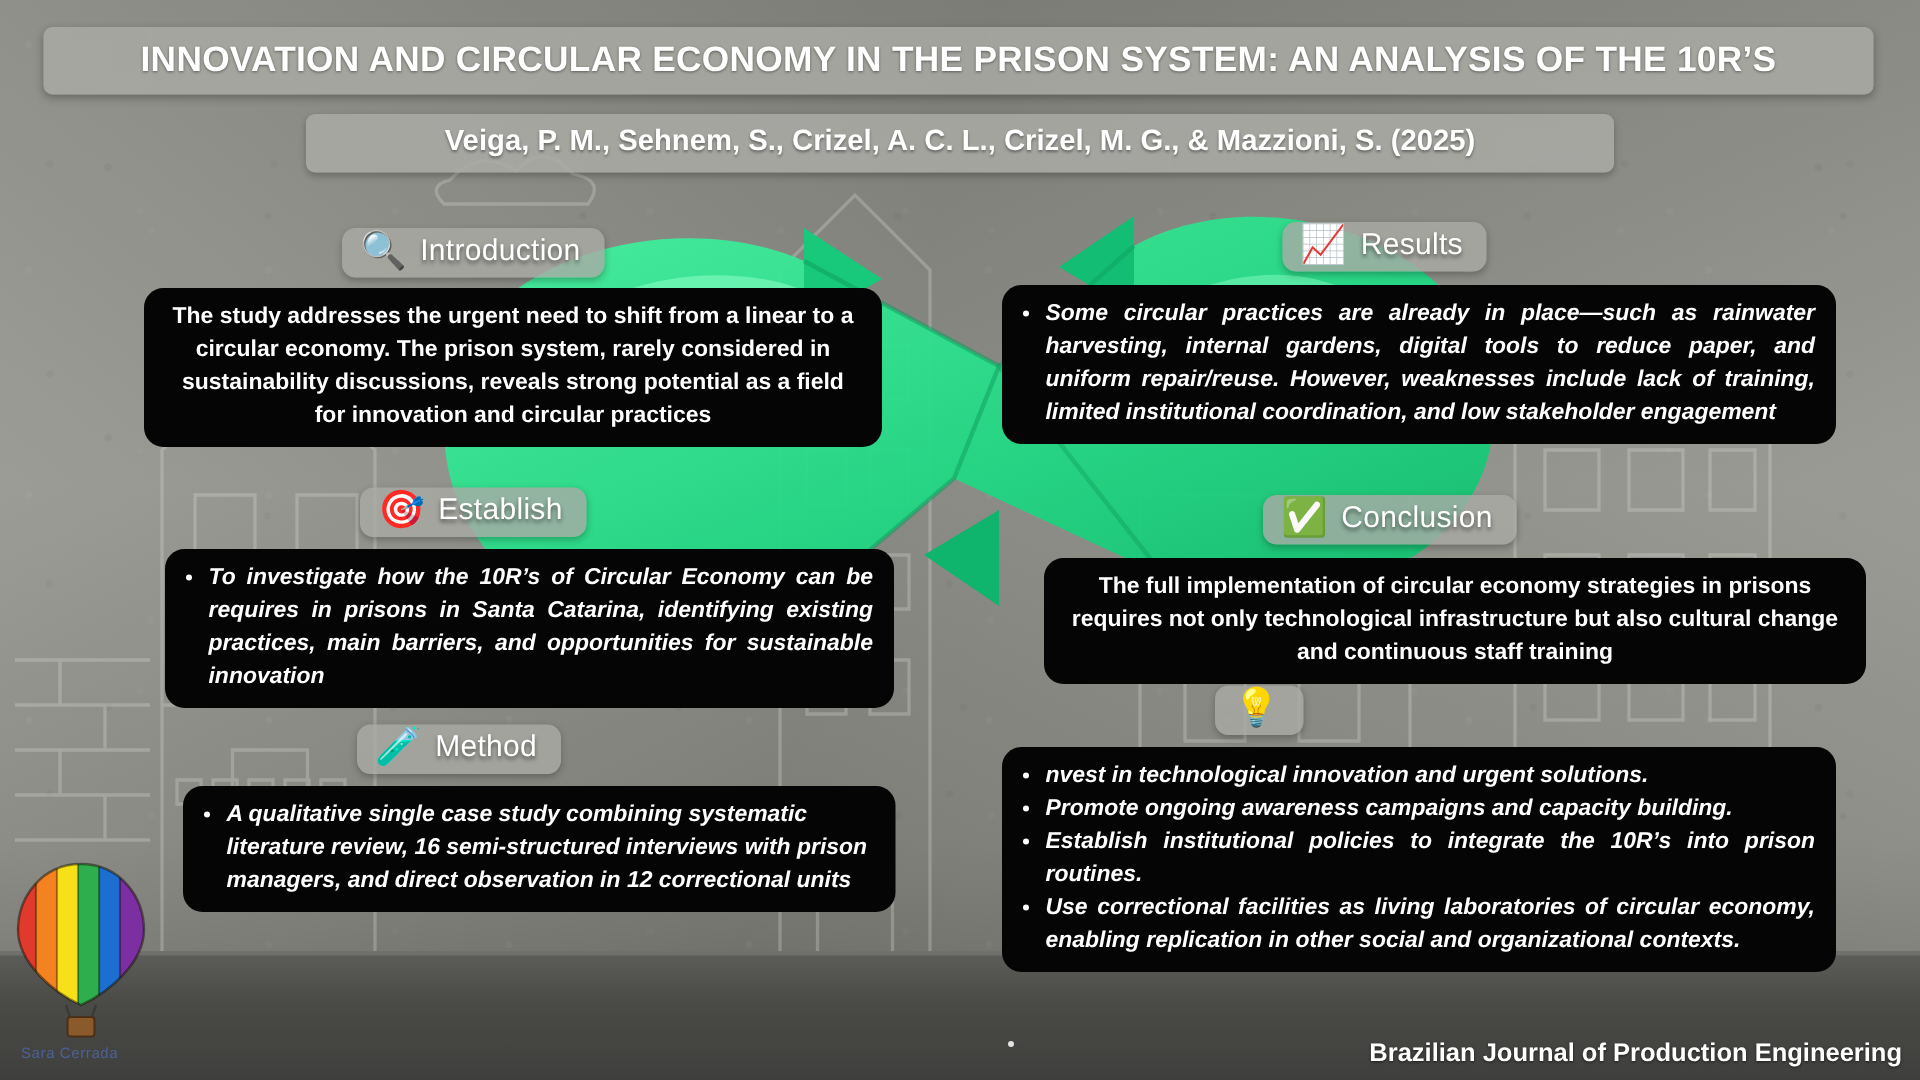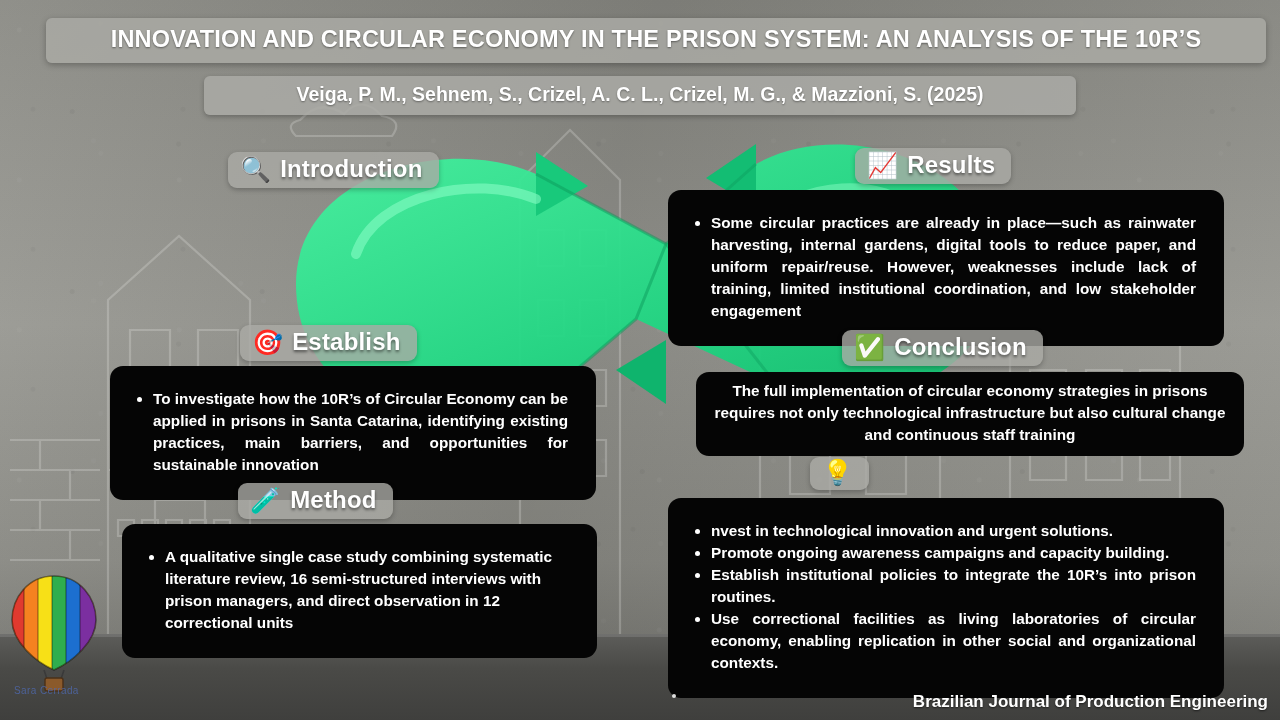--- a/index.html
+++ b/index.html
@@ -69,42 +69,42 @@
     position: absolute;
     left: 6px;
     bottom: 28px;
     width: 96px;
     height: 118px;
   }
 
   .watermark-left {
     position: absolute;
     left: 14px;
-    bottom: 24px;
+    bottom: 12px;
     font-size: 10px;
     color: #4f6bb5;
     opacity: 0.75;
     letter-spacing: 0.4px;
     text-align: right;
   }
 
   
   .infinity {
     position: absolute;
     left: 236px;
     top: 104px;
     width: 810px;
     height: 350px;
   }
   .infinity svg { width: 100%; height: 100%; display: block; }
 
   
   .title-bar {
     position: absolute;
-    left: 46px;
+    left: 29px;
     top: 18px;
     width: 1220px;
     box-sizing: border-box;
     padding: 8px 10px 10px;
     text-align: center;
     background: rgba(168,168,163,0.88);
     border-radius: 6px;
     box-shadow: 0 2px 6px rgba(0,0,0,0.28);
   }
   .title-bar .t {
@@ -144,44 +144,45 @@
     align-items: center;
     gap: 9px;
     padding: 3px 16px 5px 12px;
     background: rgba(170,170,165,0.80);
     border-radius: 9px;
     box-shadow: 0 2px 5px rgba(0,0,0,0.25);
     white-space: nowrap;
   }
   .head .ico { font-size: 25px; line-height: 1; }
   .head .lbl {
-    font-size: 24px;
-    font-weight: bold;
+    font-size: 20px;
+    font-weight: normal;
     color: #ffffff;
     text-shadow: 0 2px 3px rgba(0,0,0,0.5);
     letter-spacing: 0.2px;
   }
 
   
   .box {
     position: absolute;
     background: #050505;
     color: #ffffff;
     border-radius: 13px;
     padding: 8px 14px 10px;
     box-sizing: border-box;
     font-size: 15.3px;
     font-weight: bold;
     line-height: 1.44;
   }
   .box p { margin: 0; }
   .box ul {
-    margin: 14px;
+    margin: 0;
     padding: 0 0 0 15px;
     list-style: disc;
+    font-style: italic;
   }
   .box li { margin: 0; }
   .box.center p { text-align: center; }
   .box.just p, .box.just li { text-align: justify; text-justify: inter-word; }
 
   
   #box-intro   { left: 96px;  top: 192px; width: 492px; }
   #head-intro  { left: 228px; top: 152px; }
 
   #head-obj    { left: 240px; top: 325px; }
@@ -332,28 +333,31 @@
   </div>
 
   <div class="authors-bar">
     <div class="a">Veiga, P. M., Sehnem, S., Crizel, A. C. L., Crizel, M. G., &amp; Mazzioni, S. (2025)</div>
   </div>
 
   <div class="head" id="head-intro">
     <span class="ico">🔍</span>
     <span class="lbl">Introduction</span>
   </div>
+  <div class="box center" id="box-intro">
+    <p>The study addresses the urgent need to shift from a linear to a circular economy. The prison system, rarely considered in sustainability discussions, reveals strong potential as a field for innovation and circular practices</p>
+  </div>
 
   <div class="head" id="head-obj">
     <span class="ico">🎯</span>
     <span class="lbl">Establish</span>
   </div>
   <div class="box just" id="box-obj">
     <ul>
-      <li>To investigate how the 10R’s of Circular Economy can be applied in prisons in Santa Catarina, identifying existing practices, main barriers, and opportunities for sustainable innovation</li>
+      <li>To investigate how the 10R’s of Circular Economy can be requires in prisons in Santa Catarina, identifying existing practices, main barriers, and opportunities for sustainable innovation</li>
     </ul>
   </div>
 
   <div class="head" id="head-method">
     <span class="ico">🧪</span>
     <span class="lbl">Method</span>
   </div>
   <div class="box center" id="box-method">
     <ul>
       <li>A qualitative single case study combining systematic literature review, 16 semi-structured interviews with prison managers, and direct observation in 12 correctional units</li>

